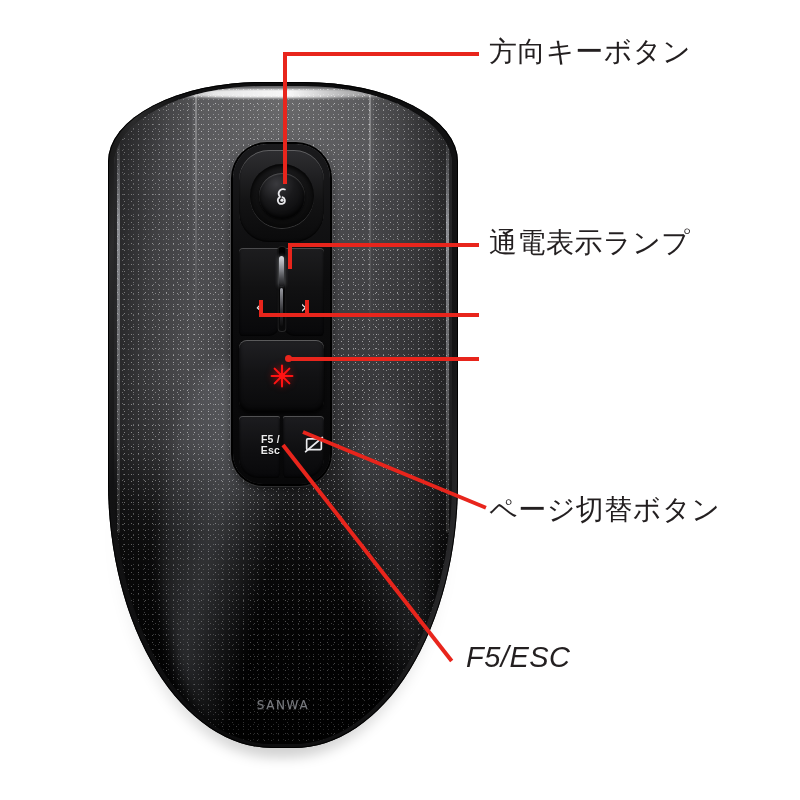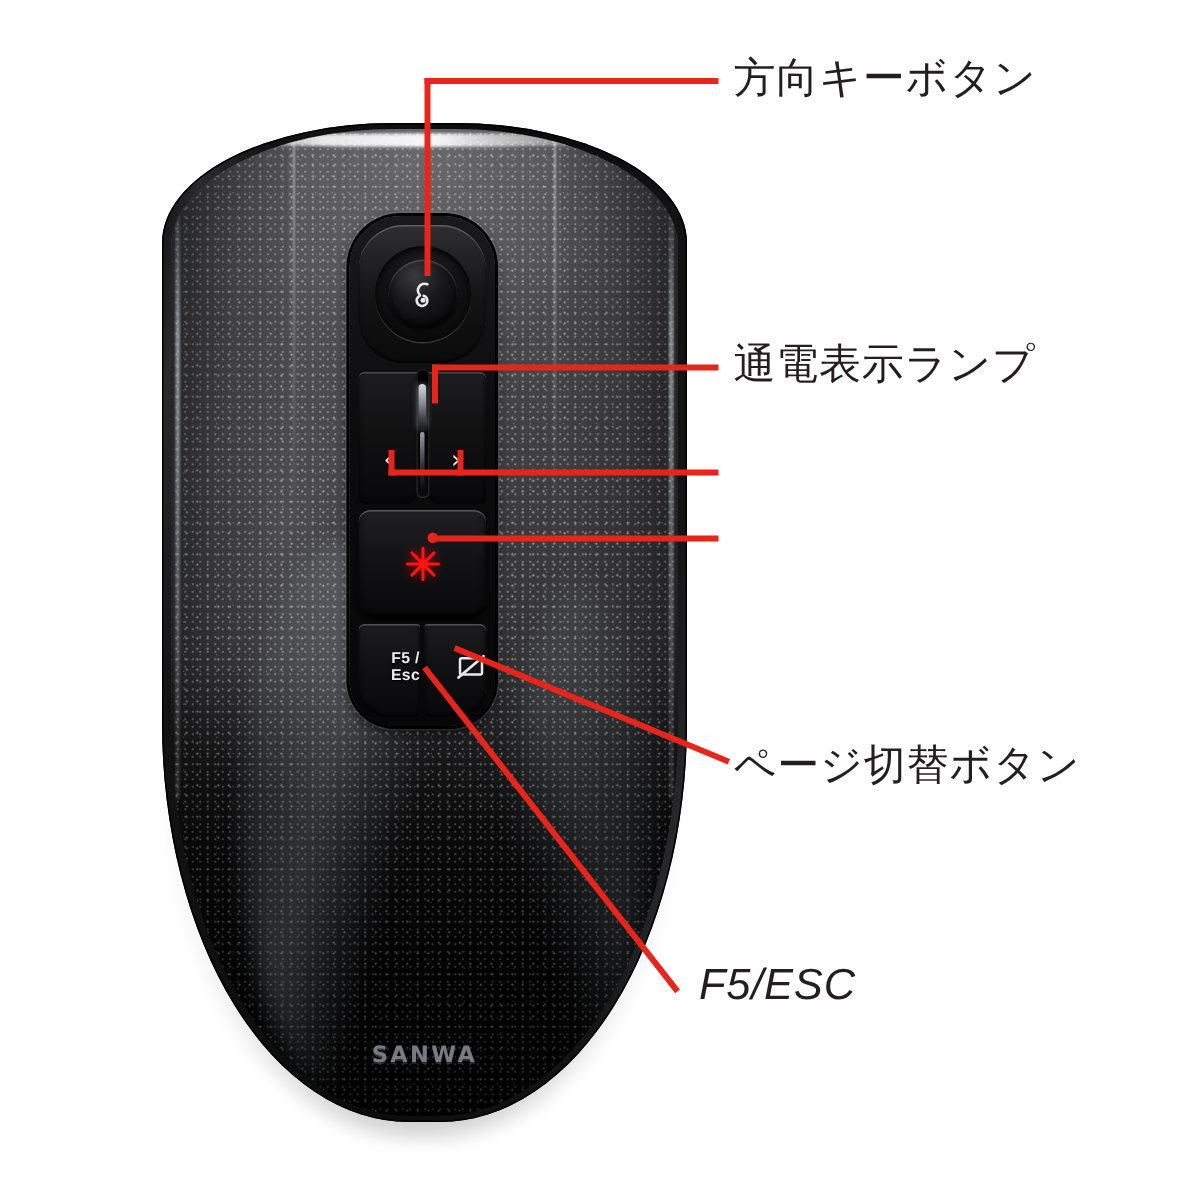--- a/index.html
+++ b/index.html
@@ -95,21 +95,21 @@
   .edge-hi{
     position:absolute;top:6%;width:3px;height:62%;border-radius:3px;
     background:linear-gradient(180deg, rgba(255,255,255,.0), rgba(225,228,235,.55) 24%, rgba(255,255,255,.12) 92%);
     filter:blur(.6px);
   }
   .edge-hi.l{left:3px;} .edge-hi.r{right:3px;}
 
   
   .brand{
     position:absolute;left:50%;transform:translateX(-50%);bottom:32px;
-    font-size:15px;letter-spacing:1.6px;font-weight:700;
+    font-size:12px;letter-spacing:1.6px;font-weight:400;
     color:#8e9096;text-shadow:0 1px 0 rgba(255,255,255,.18),0 -1px 0 rgba(0,0,0,.9);
     opacity:.85;font-family:"DejaVu Sans",sans-serif;
   }
 
   
   .cluster{
     position:absolute;left:133px;top:62px;width:97px;height:340px;
     border-radius:34px 34px 30px 30px;
     background:linear-gradient(180deg,#1a1a1c 0%,#0c0c0d 40%,#070708 100%);
     box-shadow:0 0 0 2px #000, 0 0 0 3px rgba(255,255,255,.10), 0 3px 8px rgba(0,0,0,.8);

